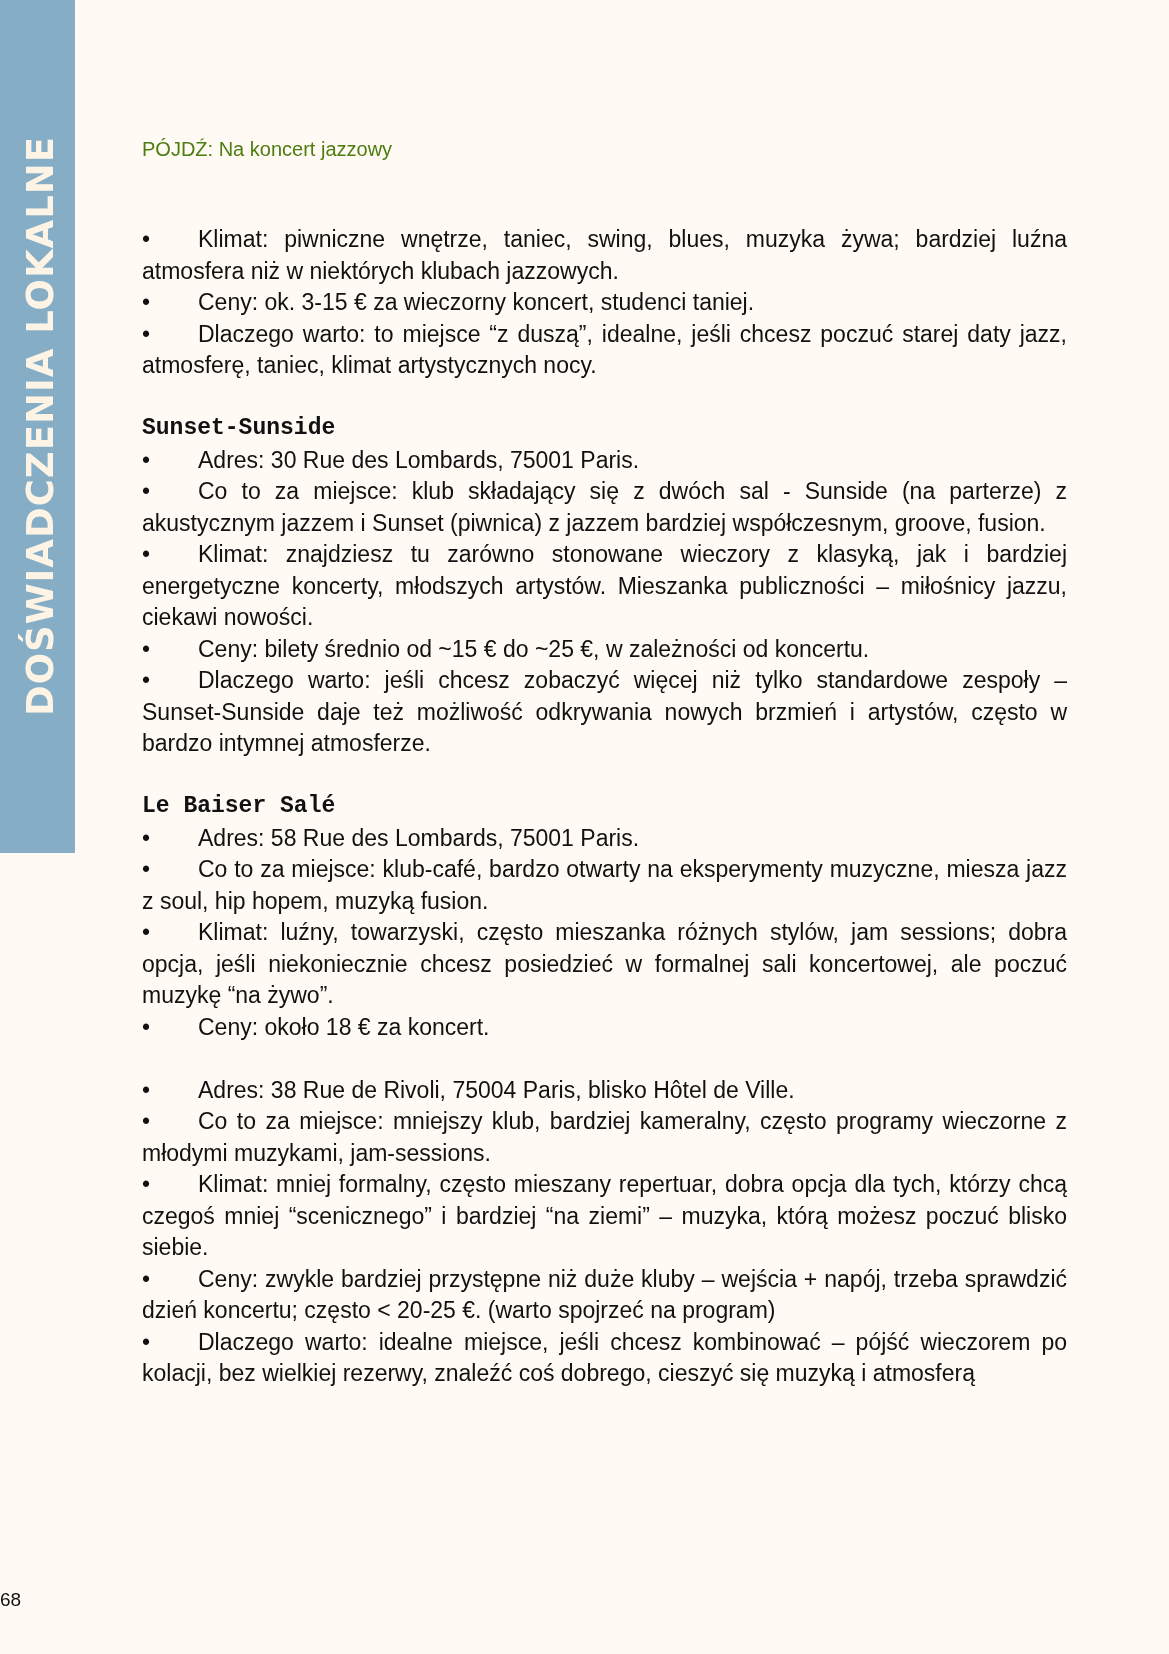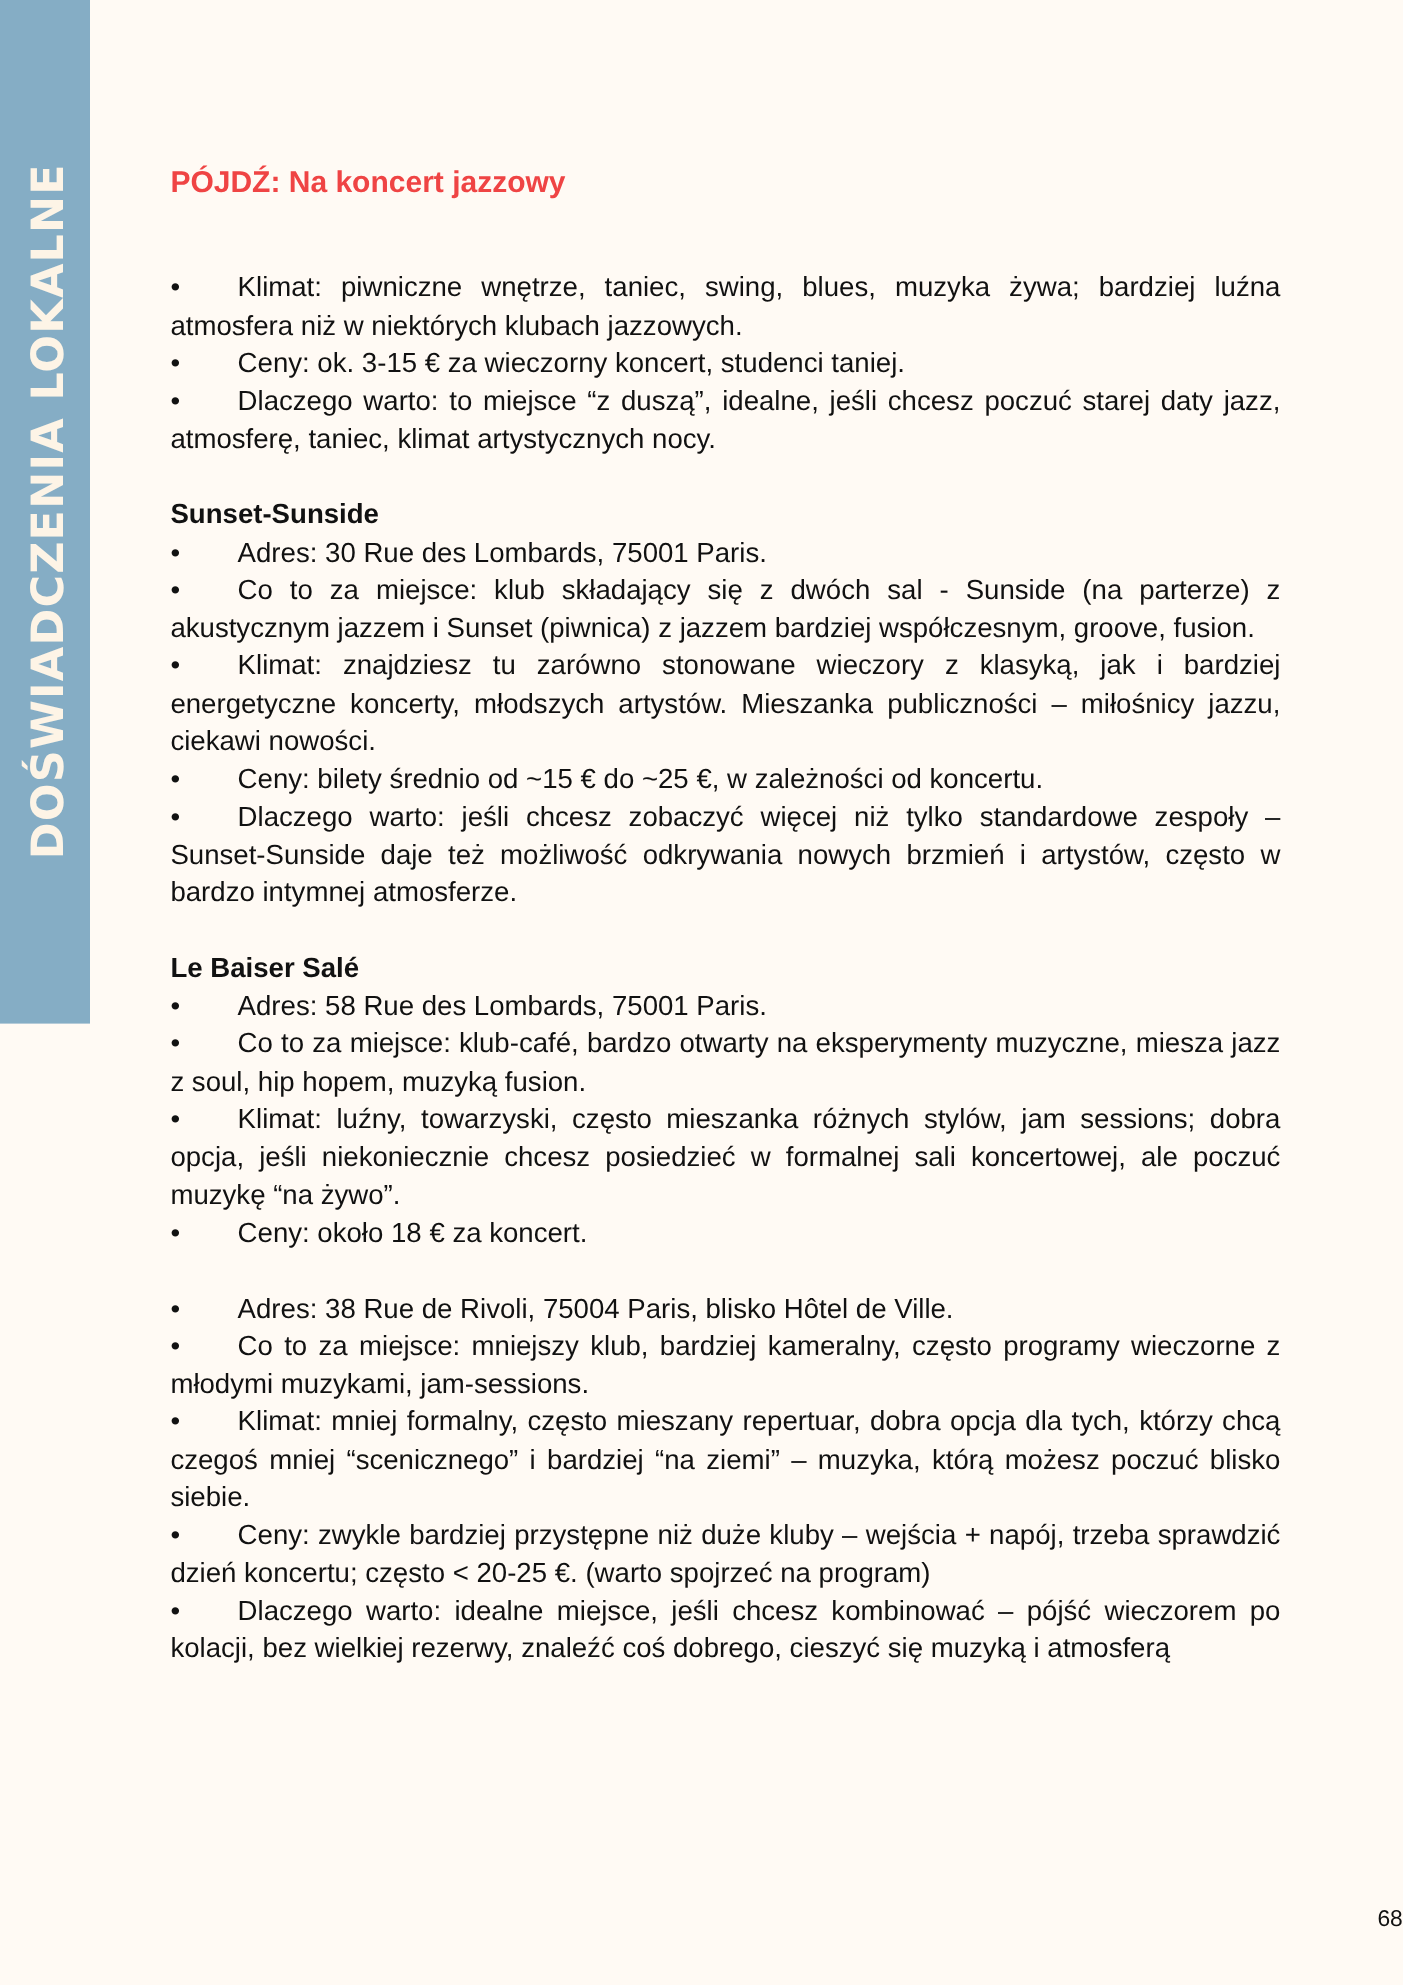--- a/index.html
+++ b/index.html
@@ -22,35 +22,35 @@
     transform: translate(-50%, -50%) rotate(-90deg);
     white-space: nowrap;
     font-family: "DejaVu Sans", sans-serif;
     font-weight: bold;
     font-size: 37px;
     letter-spacing: 1px;
     color: #fdf4e6;
   }
   .page-title {
     position: absolute; left: 142px; top: 138px;
-    font-size: 25px; font-weight: bold; margin: 0;
-    color: #ef4444;
+    font-size: 20px; font-weight: normal; margin: 0;
+    color: #4d7c0f;
   }
   .content {
     position: absolute; left: 142px; top: 224px;
     width: 925px;
     font-size: 23px; line-height: 31.5px;
   }
   .bullet { margin: 0; text-align: justify; }
   .bullet .dot { display: inline-block; width: 56px; }
   .venue { margin-top: 31.5px; }
-  .venue-name { font-weight: bold; margin: 0; }
+  .venue-name { font-weight: bold; margin: 0; font-family: Liberation Mono, monospace; }
   .page-number {
-    position: absolute; left: 12px; right: 0; top: 1589px;
-    text-align: right; font-size: 19px;
+    position: absolute; left: 0; right: 0; top: 1589px;
+    text-align: left; font-size: 19px;
   }
 </style>
 </head>
 <body>
 
 <div class="side-band">
   <div class="side-label">DOŚWIADCZENIA LOKALNE</div>
 </div>
 
 <h1 class="page-title">PÓJDŹ: Na koncert jazzowy</h1>

